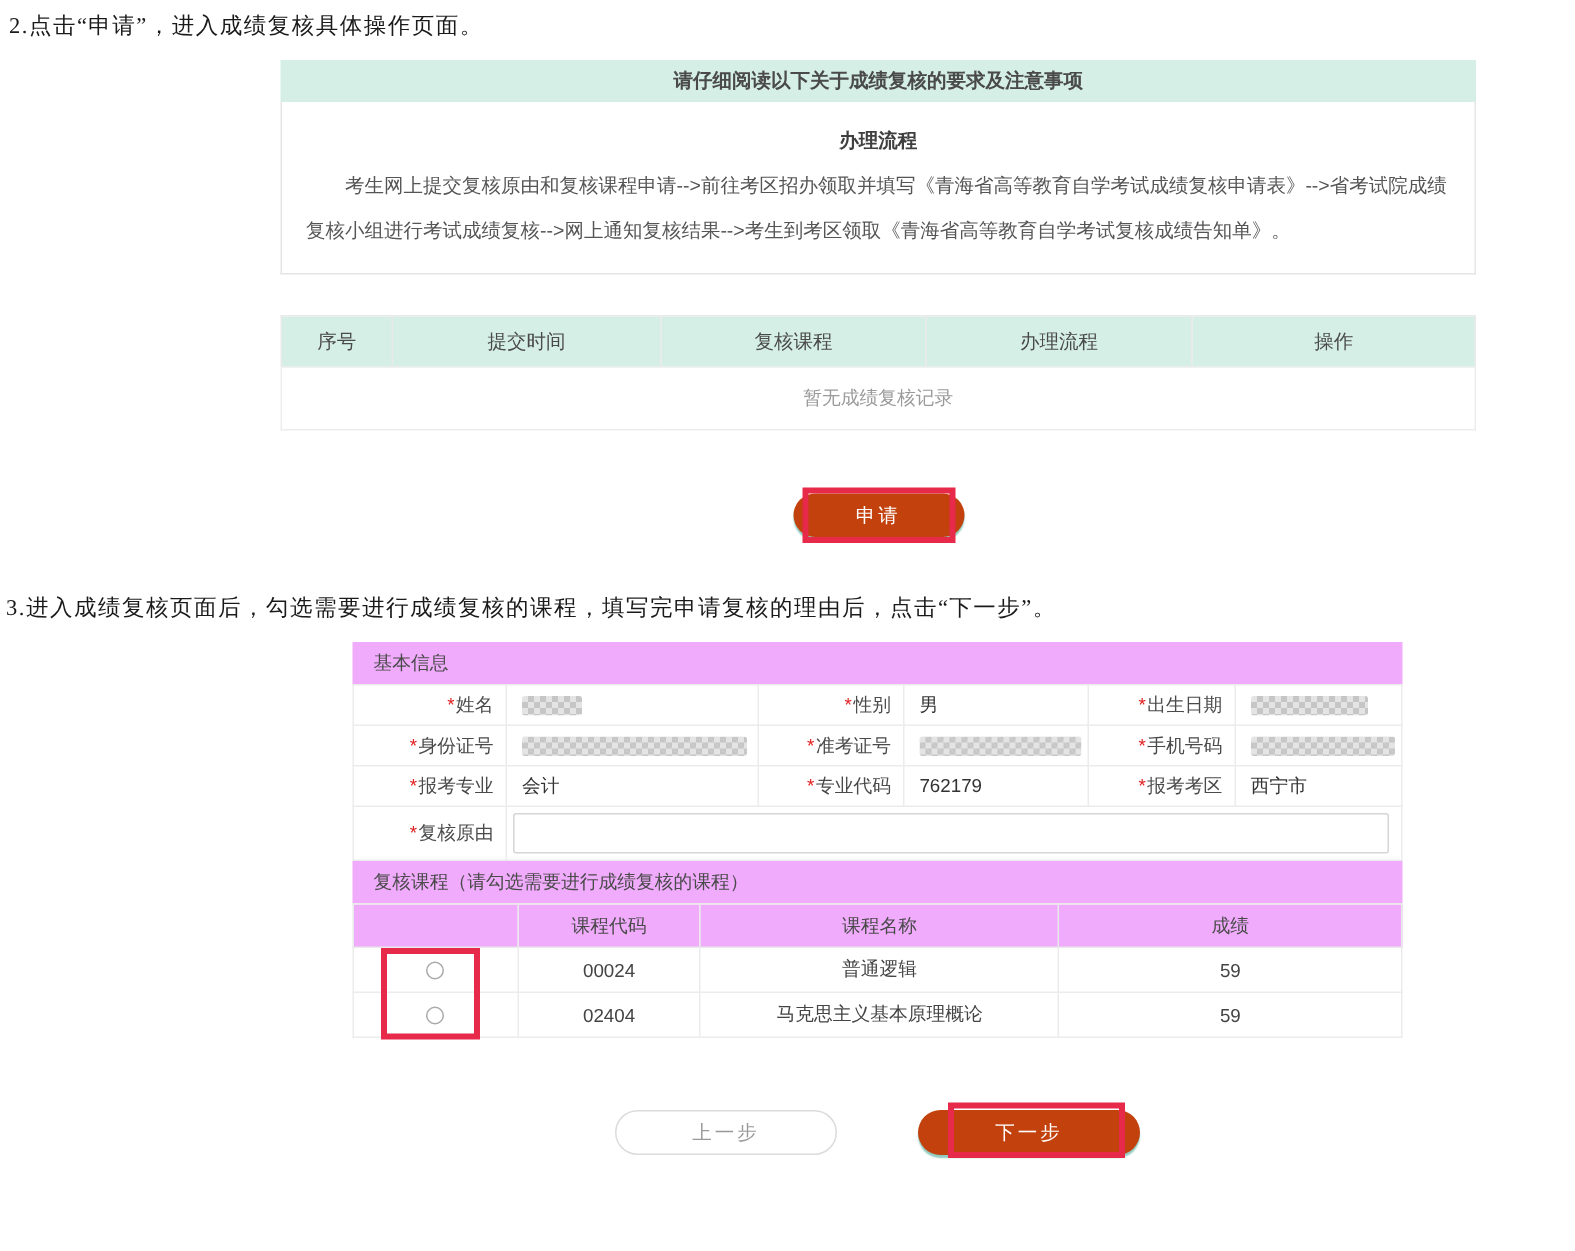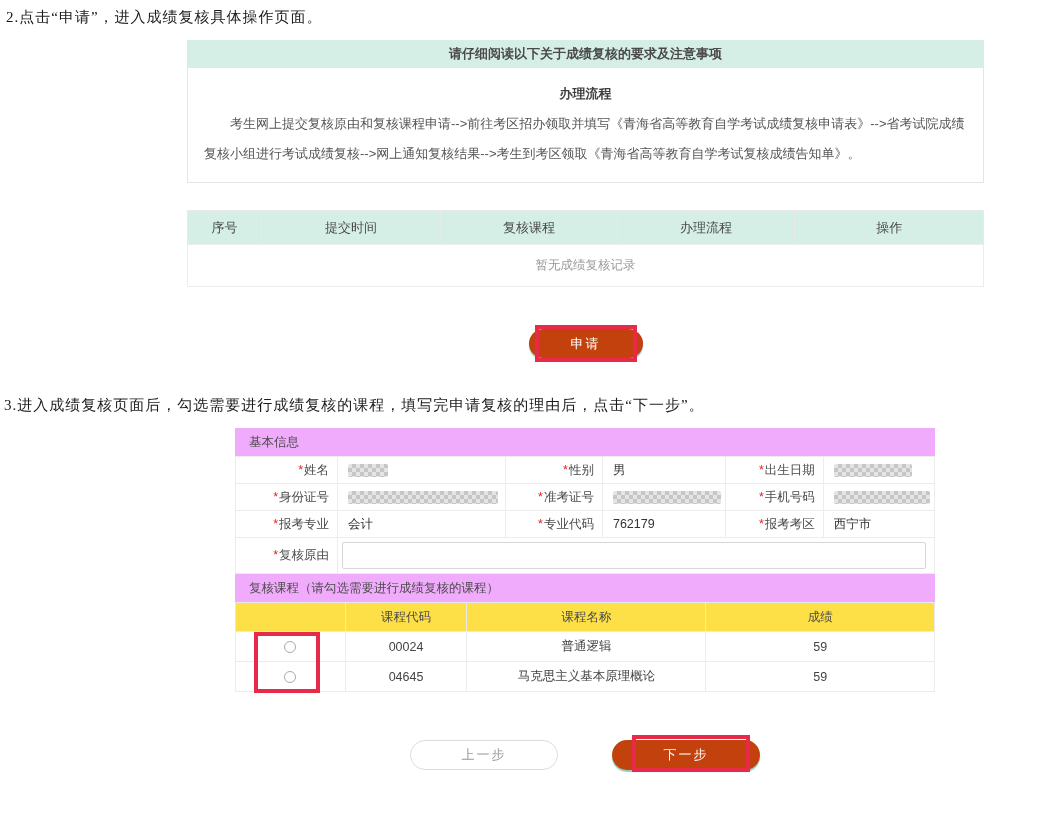--- a/index.html
+++ b/index.html
@@ -78,21 +78,21 @@
   .reason-td { padding:4px 8px 4px 4px; height:37px; }
   .reason-input {
     width:100%; height:27px; border:1px solid #d6d6d6; border-radius:2px;
     font-family:inherit; font-size:12.5px; padding:0 6px; outline:none;
   }
 
   
   .course-wrap { position:relative; }
   .course-table { width:100%; border-collapse:collapse; font-size:12.5px; }
   .course-table th {
-    background:#fde047; height:29px; font-weight:500; color:#4a4a4a;
+    background:#f0abfc; height:29px; font-weight:500; color:#4a4a4a;
     border:1px solid #e9e9e9; text-align:center;margin-top:25px;
   }
   .course-table td { border:1px solid #ececec; height:30px; text-align:center; color:#444; }
   .radio {
     display:inline-block; width:12px; height:12px; border-radius:50%;
     border:1px solid #aaaaaa; background:#fff; vertical-align:middle; cursor:pointer;
   }
   .radios-box { left:19px; top:30px; width:66px; height:61px; }
 
   
@@ -218,21 +218,21 @@
       </thead>
       <tbody>
         <tr>
           <td><span class="radio"></span></td>
           <td>00024</td>
           <td>普通逻辑</td>
           <td>59</td>
         </tr>
         <tr>
           <td><span class="radio"></span></td>
-          <td>04645</td>
+          <td>02404</td>
           <td>马克思主义基本原理概论</td>
           <td>59</td>
         </tr>
       </tbody>
     </table>
     <div class="red-box radios-box"></div>
   </div>
 
   <div class="footer-buttons">
     <button class="btn ghost">上一步</button>

